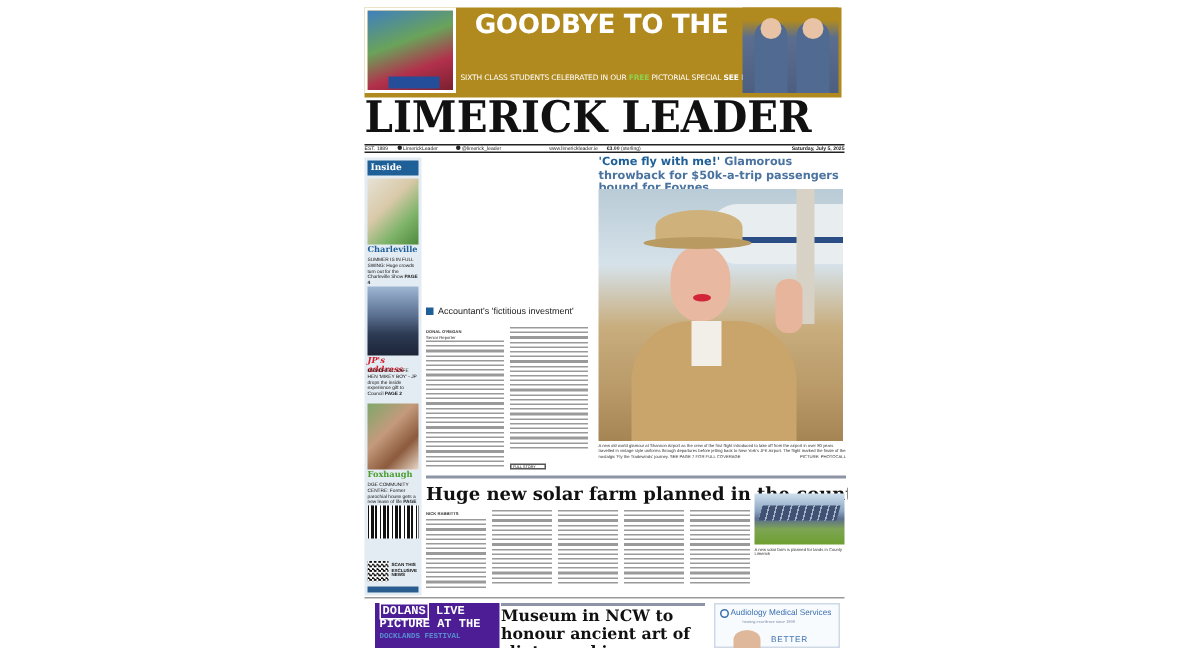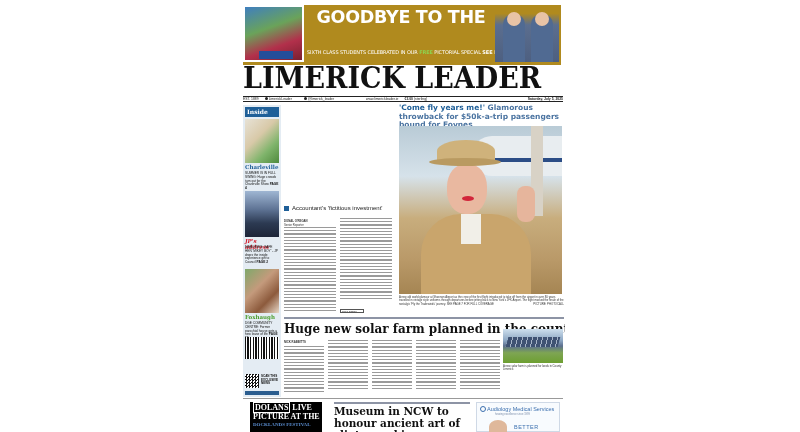--- a/index.html
+++ b/index.html
@@ -86,22 +86,22 @@
     font-size: 12px; line-height: 14px; color: #111; white-space: nowrap; }
   .solar-photo { position: absolute; left: 263px; top: 329px; width: 60px; height: 34px;
     background: linear-gradient(180deg, #cfe0ee 0%, #8aa4c1 35%, #5c6f8e 50%, #7ea553 70%, #6d9f31 100%); }
   .solar-photo .panels { position: absolute; left: 4px; top: 8px; width: 52px; height: 10px;
     background: repeating-linear-gradient(90deg, #3f5273 0 4px, #a6b3c7 4px 5px); transform: skewX(-15deg); }
   .solar-caption { position: absolute; left: 263px; top: 365px; width: 60px; font-size: 2.8px; line-height: 3.4px; color: #333; }
   .solar-byline { position: absolute; left: 44px; top: 340px; width: 40px; font-size: 2.8px; font-weight: bold; color: #333; }
   .bottom-rule { position: absolute; left: 3px; top: 398px; width: 320px; height: 1px; background: #999; }
 
   
-  .dolans { position: absolute; left: 10px; top: 402px; width: 72px; height: 30px; background: #000000; color: #fff;
-    font-family: Liberation Serif, serif; font-weight: bold; padding: 2px 3px; }
+  .dolans { position: absolute; left: 10px; top: 402px; width: 83px; height: 30px; background: #4c1d95; color: #fff;
+    font-family: Liberation Mono, monospace; font-weight: bold; padding: 2px 3px; }
   .dolans .l1 { font-size: 8px; line-height: 8.5px; white-space: nowrap; }
   .dolans .l1 .box { border: 0.7px solid #fff; padding: 0 1px; }
   .dolans .l2 { font-size: 8px; line-height: 8.5px; white-space: nowrap; }
   .dolans .l3 { font-size: 5px; line-height: 7px; color: #5a8dd0; white-space: nowrap; }
   .museum-rule { position: absolute; left: 94px; top: 402px; width: 136px; height: 2px; background: #8d94a5; }
   .museum-head { position: absolute; left: 94px; top: 405px; width: 140px; font-family: "DejaVu Serif", serif; font-weight: bold;
     font-size: 10.5px; line-height: 12px; color: #111; }
   .audiology { position: absolute; left: 236px; top: 402px; width: 84px; height: 30px; border: 1px solid #cfd9e6; background: #f8fbfe; }
   .audiology .name { position: absolute; left: 10px; top: 3px; font-size: 5.5px; color: #3b6fae; white-space: nowrap; }
   .audiology .logo { position: absolute; left: 3px; top: 3px; width: 6px; height: 6px; border: 1px solid #3b6fae; border-radius: 50%; }
@@ -225,21 +225,21 @@
     <div class="textline"></div>
       <div class="textline"></div>
       <div class="textline"></div>
       <div class="textline"></div>
     <div class="textline"></div>
       <div class="textline"></div>
   </div>
   <div class="lead-ref">FULL STORY</div>
 
   <div class="feature-head">
-    <span class="q">'Come fly years me!'</span><span> Glamorous throwback for $50k-a-trip passengers bound for Foynes</span>
+    <span class="q">'Come fly with me!'</span><span> Glamorous throwback for $50k-a-trip passengers bound for Foynes</span>
   </div>
   <div class="feature-photo">
     <div class="plane">
         <div class="stripe"></div>
       </div>
     <div class="coat"></div>
     <div class="scarf"></div>
     <div class="face"></div>
     <div class="lips"></div>
     <div class="hat"></div>

